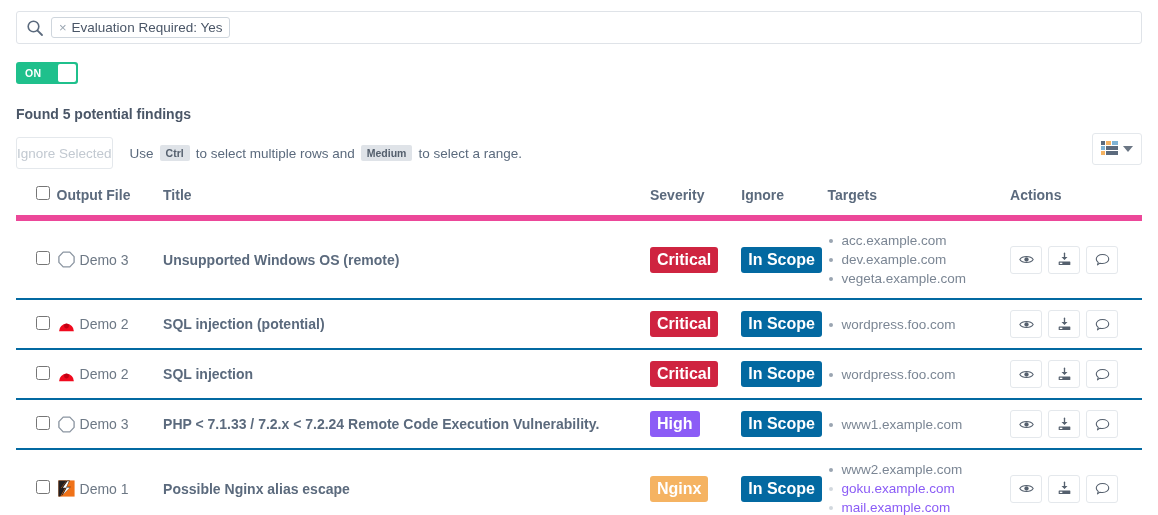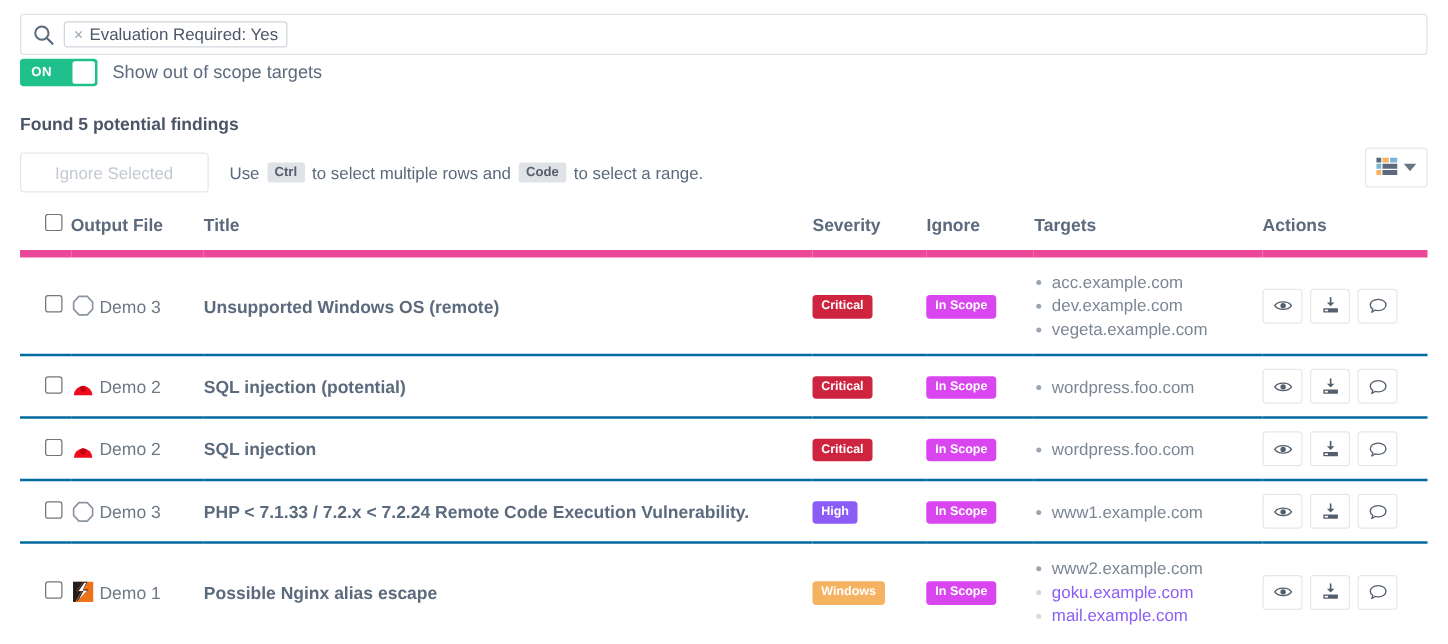--- a/index.html
+++ b/index.html
@@ -33,21 +33,21 @@
     border-radius:3px;
     background:#fff;
     padding:0 7px;
     font-size:13.5px;
     color:#4a5667;
     white-space:nowrap;
   }
   .chip-x { color:#9aa5b1; font-size:13px; margin-right:5px; line-height:1; }
 
   
-  .toggle-row { display:flex; align-items:center; margin-top:3px; }
+  .toggle-row { display:flex; align-items:center; margin-top:18px; }
   .toggle {
     width:62px; height:22px;
     border-radius:3px;
     background:#1fc08c;
     display:flex; align-items:center;
     position:relative;
     flex:0 0 auto;
     overflow:hidden;
   }
   .toggle-label {
@@ -75,21 +75,21 @@
     position:relative;
   }
   .btn-ghost {
     height:32px;
     border:1px solid #e4e8ec;
     border-radius:3px;
     background:#fff;
     color:#c2c9d1;
     font-size:13.5px;
     font-family:"Liberation Sans", sans-serif;
-    padding:0 27px;
+    padding:0 0;
     margin-right:8px;
     cursor:default;
   }
   .hint { font-size:13.5px; color:#5b6a7d; margin-left:9px; display:flex; align-items:center; }
   .kbd {
     display:inline-block;
     background:#dfe3e8;
     color:#55606e;
     border-radius:2px;
     font-size:10.5px;
@@ -146,29 +146,29 @@
   .outfile { display:flex; align-items:center; gap:4px; }
   .outfile-label { font-size:14px; color:#6d7885; }
   .ico { width:19px; height:19px; flex:0 0 auto; display:block; }
 
   .title-cell { font-size:14px; font-weight:bold; color:#5b6a7d; white-space:nowrap; }
 
   .badge {
     display:inline-block;
     border-radius:3px;
     color:#fff;
-    font-size:10px;
+    font-size:16px;
     font-weight:bold;
     padding:3px 7px;
     line-height:1.25;
   }
   .sev-critical { background:#cf2440; }
   .sev-high     { background:#8b5cf6; }
   .sev-medium   { background:#f5b362; }
-  .status-inscope { background:#d946ef; }
+  .status-inscope { background:#0369a1; }
 
   ul.targets { list-style:none; margin:0; padding:0; }
   ul.targets li {
     position:relative;
     padding-left:14px;
     font-size:13.5px;
     color:#7b8694;
     line-height:19px;
     white-space:nowrap;
   }
@@ -208,32 +208,31 @@
       <span class="chip-x">×</span>
       <span>Evaluation Required: Yes</span>
     </span>
   </div>
 
   <div class="toggle-row">
     <div class="toggle">
       <span class="toggle-label">ON</span>
       <span class="toggle-knob"></span>
     </div>
-    <span class="toggle-text">Show out of scope targets</span>
   </div>
 
   <div class="found">Found 5 potential findings</div>
 
   <div class="toolbar">
     <button class="btn-ghost">Ignore Selected</button>
     <span class="hint">
       <span>Use</span>
       <span class="kbd">Ctrl</span>
       <span>to select multiple rows and</span>
-      <span class="kbd">Code</span>
+      <span class="kbd">Medium</span>
       <span>to select a range.</span>
     </span>
     <div class="colsel">
       <span>
         <svg width="17" height="14" viewBox="0 0 17 14">
           <rect x="0" y="0" width="4" height="4" fill="#5b6a7d"></rect>
           <rect x="5" y="0" width="5" height="4" fill="#f5b362"></rect>
           <rect x="11" y="0" width="6" height="4" fill="#7fb3d5"></rect>
           <rect x="0" y="5" width="4" height="4" fill="#7fb3d5"></rect>
           <rect x="5" y="5" width="12" height="4" fill="#5b6a7d"></rect>
@@ -473,21 +472,21 @@
                   <rect x="1.5" y="1.5" width="17" height="17" fill="#f07218"></rect>
                   <path d="M1.5 1.5 H10 L4.2 9.4 H8.6 L3.4 18.5 H1.5 Z" fill="#231f20"></path>
                   <path d="M10.2 1.5 L4.6 9.4 H9 L4.2 18.5 L14.6 8.1 H10.2 L13.6 1.5 Z" fill="#231f20"></path>
                   <path d="M11 2.4 L6.2 9.2 H10.2 L6.4 16.4 L13.6 8.9 H9.6 L12.6 2.4 Z" fill="#ffffff"></path>
                 </svg>
               </span>
               <span class="outfile-label">Demo 1</span>
             </span>
           </td>
           <td class="c-title title-cell">Possible Nginx alias escape</td>
-          <td class="c-sev"><span class="badge sev-medium">Windows</span></td>
+          <td class="c-sev"><span class="badge sev-medium">Nginx</span></td>
           <td class="c-stat"><span class="badge status-inscope">In Scope</span></td>
           <td class="c-tgt">
             <ul class="targets">
               <li class="">www2.example.com</li>
               <li class="oos">goku.example.com</li>
               <li class="oos">mail.example.com</li>
             </ul>
           </td>
           <td class="c-act">
             <div class="actions">

